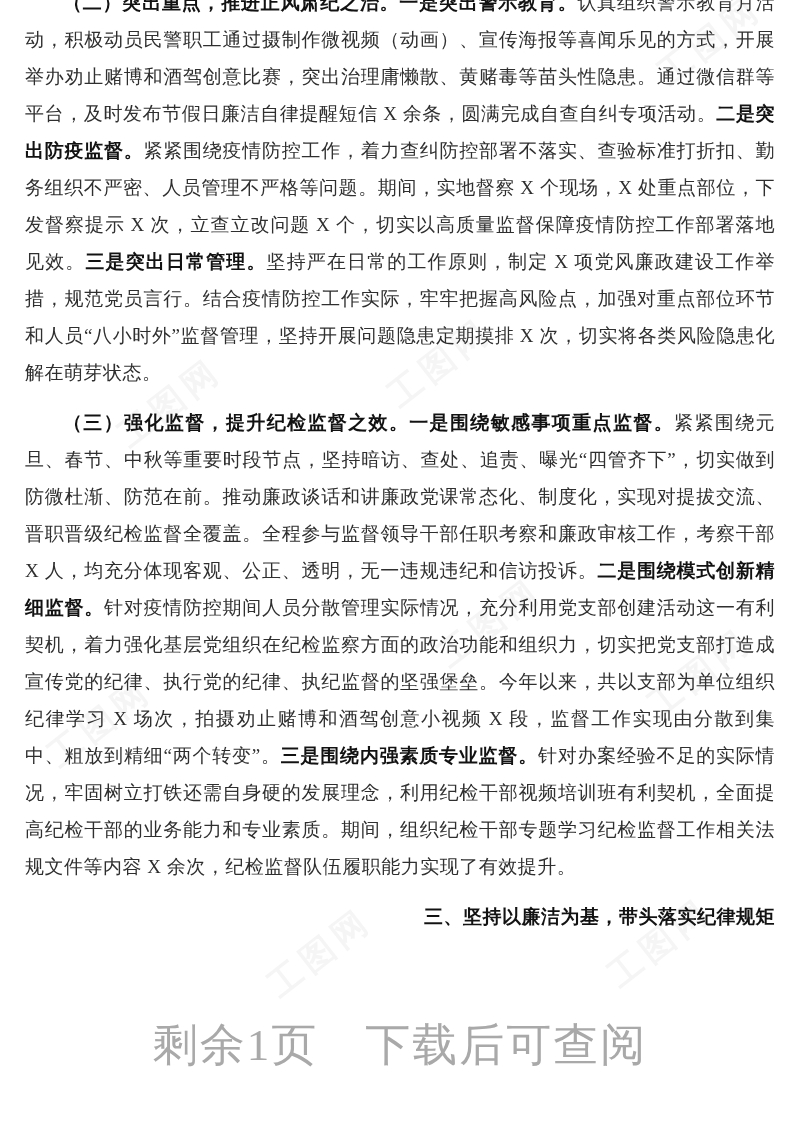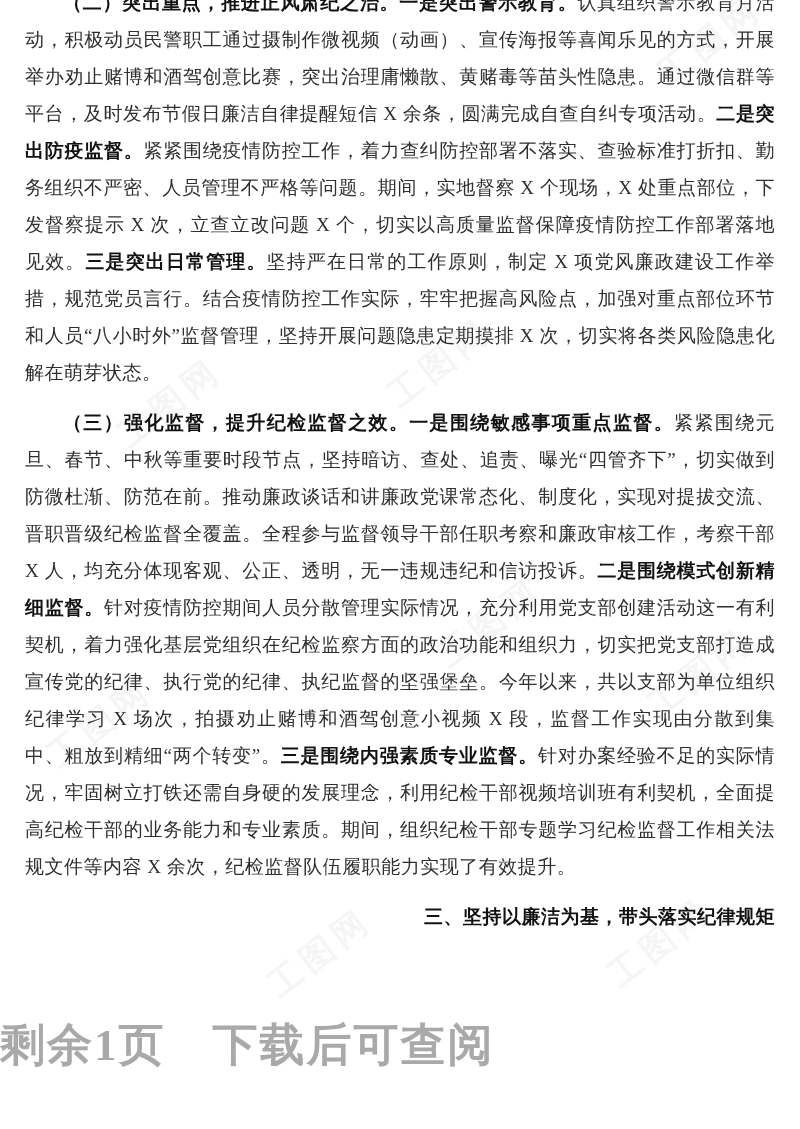--- a/index.html
+++ b/index.html
@@ -43,22 +43,23 @@
     text-align: right;
   }
   
   .footer {
     position: absolute;
     left: 0;
     right: 0;
     top: 1015px;
     height: 70px;
     line-height: 60px;
+    text-align: center;
     font-size: 45px;
-    font-weight: bold;
+    font-weight: normal;
     letter-spacing: 2px;
     font-family: "Liberation Serif", "DejaVu Serif", serif;
   }
   .footer .gap {
     display: inline-block;
     width: 47px;
   }
   
   .wm {
     position: absolute;

